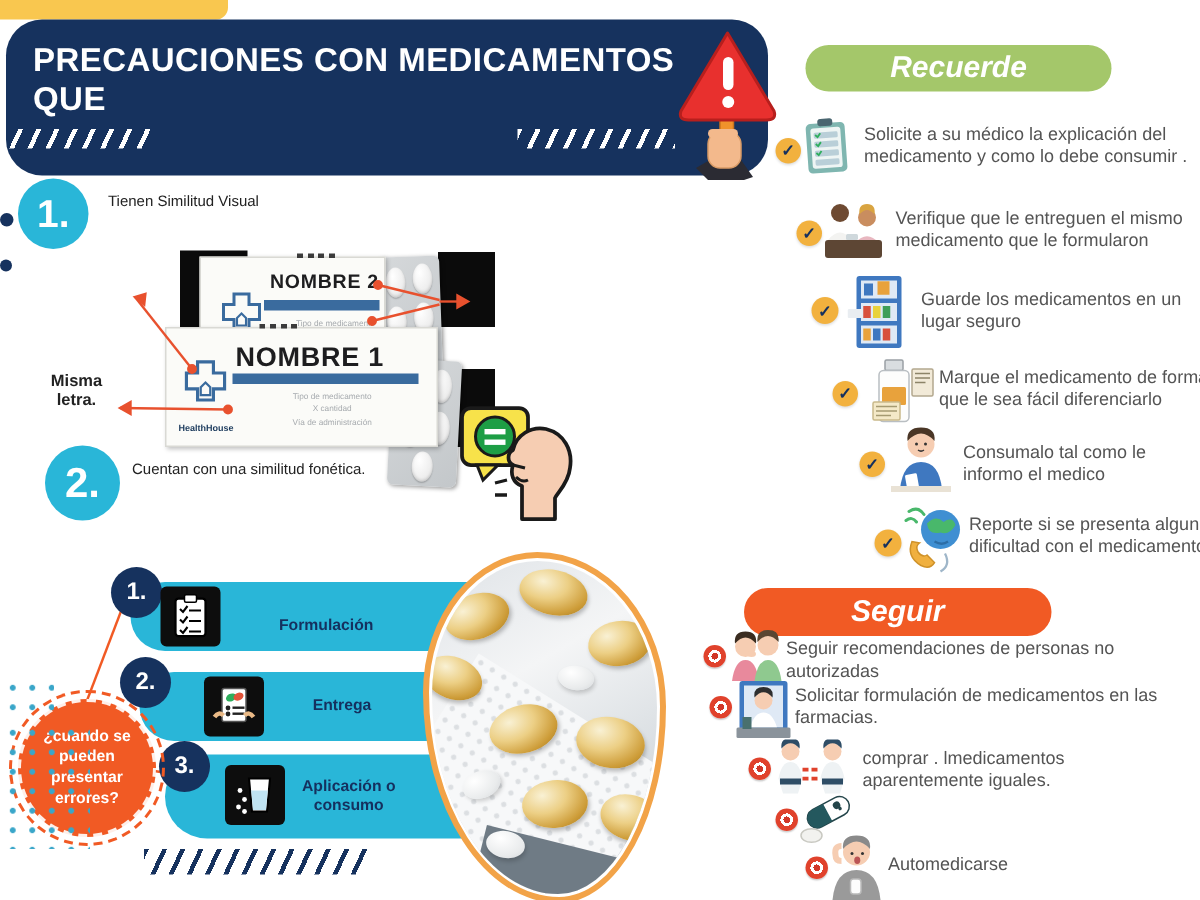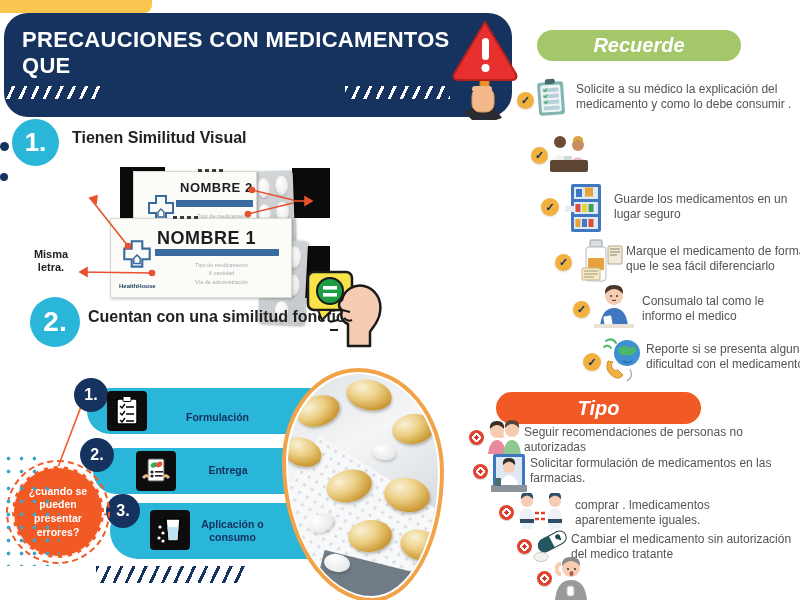--- a/index.html
+++ b/index.html
@@ -9,21 +9,21 @@
   .hatch-w{background:repeating-linear-gradient(115deg,#ffffff 0 3px,transparent 3px 11px)}
   .hatch-n{background:repeating-linear-gradient(115deg,#16325e 0 3px,transparent 3px 11px)}
   .dots-c{background-image:radial-gradient(#3aa6c9 1.7px,transparent 2.2px);background-size:13px 13px}
   .band{background:#16325e;border-radius:24px}
   .t1{color:#fff;font-weight:800;font-size:22px;letter-spacing:.3px}
   .cyanbox{background:#29b6d8;border-radius:9px;display:flex;align-items:center;justify-content:center}
   .t2{color:#fff;font-weight:800;font-size:19.5px;letter-spacing:.3px}
   .pillbtn{border-radius:16px;display:flex;align-items:center;justify-content:center;color:#fff;font-style:italic;font-weight:700;font-size:20px}
   .numc{background:#29b6d8;border-radius:50%;color:#fff;font-weight:800;display:flex;align-items:center;justify-content:center}
   .numn{background:#16325e;border-radius:50%;color:#fff;font-weight:800;display:flex;align-items:center;justify-content:center;font-size:16px}
-  .sect{color:#222;font-weight:700;font-size:16px}
+  .sect{color:#222;font-weight:400;font-size:10px}
   .r-check{background:#f2b13e;border-radius:50%;color:#15305e;font-weight:800;display:flex;align-items:center;justify-content:center;font-size:11px;box-shadow:0 1px 2px rgba(0,0,0,.15)}
   .e-target{border-radius:50%;background:radial-gradient(circle at 50% 50%,#d13728 0 2.2px,#ffffff 2.2px 4.2px,#e0422c 4.2px 7.5px);box-shadow:0 1px 1px rgba(0,0,0,.2)}
   .r-text,.e-text{color:#545454;font-size:12px;line-height:1.22}
   .cyanbar{background:#29b6d8;border-radius:28px}
   .blackbox{background:#0d0d0d;border-radius:4px;display:flex;align-items:center;justify-content:center}
   .barlab{color:#15305e;font-weight:800;font-size:10.5px;text-align:center;line-height:1.25}
   .medbox{background:#fbfbf8;border:1px solid #d9d9d4;box-shadow:1px 1px 3px rgba(0,0,0,.25)}
   .nombre{font-weight:800;color:#1d1d1f;font-size:13px;letter-spacing:.5px}
   .bluebar{background:#3a6b9e;height:7px}
   .brand{font-weight:700;color:#1b3a5c;font-size:6px}
@@ -250,20 +250,21 @@
   <div class="abs r-check" style="left:531px;top:147px;width:17px;height:17px">✓</div>
   <svg class="abs" style="left:546px;top:130px" width="46" height="46" viewBox="0 0 46 46">
     <circle cx="14" cy="12" r="6" fill="#6e4a32"></circle>
     <path d="M6 30 q8 -10 16 0 Z" fill="#f3f3f1"></path>
     <circle cx="32" cy="15" r="6" fill="#c98d5f"></circle>
     <path d="M27 13 q5 -6 10 0 q1 -7 -5 -7 q-6 0 -5 7Z" fill="#d9a441"></path>
     <path d="M24 32 q8 -9 16 0 Z" fill="#e8b7c0"></path>
     <rect x="4" y="30" width="38" height="12" rx="2" fill="#5d4634"></rect>
     <rect x="18" y="26" width="8" height="4" rx="1" fill="#cfd8dc"></rect>
   </svg>
+  <div class="abs r-text" style="left:597px;top:138px;width:200px">Verifique que le entreguen el mismo  medicamento que le formularon</div>
 
   <div class="abs r-check" style="left:541px;top:198px;width:18px;height:18px">✓</div>
   <svg class="abs" style="left:565px;top:182px" width="42" height="52" viewBox="0 0 42 52">
     <rect x="6" y="2" width="30" height="48" rx="2" fill="#3f78c0"></rect>
     <rect x="9" y="5" width="24" height="12" fill="#dfe9f5"></rect>
     <rect x="11" y="7" width="6" height="8" fill="#3f78c0"></rect>
       <rect x="20" y="5.5" width="8" height="9" fill="#e8a23c"></rect>
     <rect x="9" y="20" width="24" height="12" fill="#dfe9f5"></rect>
     <rect x="10.5" y="22" width="5" height="8" fill="#d8503c"></rect>
       <rect x="17" y="22" width="5" height="8" fill="#e8d23c"></rect>
@@ -305,21 +306,21 @@
   <svg class="abs" style="left:600px;top:335px" width="46" height="50" viewBox="0 0 46 50">
     <path d="M6 6 q6 -4 10 2 M4 12 q4 -3 7 1" stroke="#49b86b" stroke-width="2" fill="none" stroke-linecap="round"></path>
     <circle cx="27" cy="18" r="13" fill="#3f8fd2"></circle>
     <path d="M18 14 q6 -6 11 -1 q6 -4 8 2 q-4 7 -10 5 q-8 2 -9 -6Z" fill="#49b86b"></path>
     <path d="M23 26 q5 3 9 0" stroke="#2d6ea6" stroke-width="1.5" fill="none"></path>
     <path d="M8 26 q-4 10 6 16 q6 3 9 -2 l-5 -5 q-3 2 -6 -2 q-2 -4 1 -6 Z" fill="#f0b03f" stroke="#cf922a" stroke-width="1"></path>
     <path d="M30 34 q4 8 -3 12" stroke="#9fb6c9" stroke-width="1.5" fill="none"></path>
   </svg>
   <div class="abs r-text" style="left:646px;top:342px;width:165px">Reporte si se presenta alguna dificultad con el medicamento</div>
 
-  <div class="abs pillbtn" style="left:496px;top:392px;width:205px;height:32px;background:#f15a24">Tipo</div>
+  <div class="abs pillbtn" style="left:496px;top:392px;width:205px;height:32px;background:#f15a24">Seguir</div>
 
   <div class="abs e-target" style="left:469px;top:430px;width:15px;height:15px"></div>
   <svg class="abs" style="left:486px;top:420px" width="36" height="36" viewBox="0 0 36 36">
     <circle cx="11" cy="11" r="7" fill="#f6cdb2"></circle>
       <path d="M4 9 q7 -8 14 0 q1 -8 -7 -8 q-8 0 -7 8Z" fill="#3a2c20"></path>
     <circle cx="26" cy="10" r="7" fill="#f6cdb2"></circle>
       <path d="M19 8 q7 -8 14 0 q1 -8 -7 -8 q-8 0 -7 8Z" fill="#5a4632"></path>
     <path d="M2 34 q2 -14 9 -14 q7 0 9 14Z" fill="#e8899c"></path>
     <path d="M17 34 q2 -14 9 -14 q7 0 9 14Z" fill="#8fc98f"></path>
     <ellipse cx="15" cy="16" rx="3" ry="2" fill="#f6cdb2"></ellipse>
@@ -355,27 +356,27 @@
   <div class="abs e-target" style="left:517px;top:539px;width:15px;height:15px"></div>
   <svg class="abs" style="left:533px;top:527px" width="38" height="38" viewBox="0 0 38 38">
     <g transform="rotate(-28 19 14)">
       <rect x="4" y="8" width="30" height="13" rx="6.5" fill="#ffffff" stroke="#24454a" stroke-width="1"></rect>
       <path d="M4 14.5 a6.5 6.5 0 0 1 6.5 -6.5 h8 v13 h-8 a6.5 6.5 0 0 1 -6.5 -6.5Z" fill="#24585e"></path>
       <circle cx="26" cy="13" r="2.5" fill="#24454a"></circle>
         <circle cx="27" cy="16" r="1.2" fill="#24454a"></circle>
     </g>
     <ellipse cx="8" cy="30" rx="7" ry="4.5" fill="#f2f2ef" stroke="#c9c9c2"></ellipse>
   </svg>
-  <div class="abs e-text" style="left:571px;top:532px;width:230px">Cambiar  el medicamento sin autorización del medico tratante</div>
 
   <div class="abs e-target" style="left:537px;top:571px;width:15px;height:15px"></div>
   <svg class="abs" style="left:549px;top:554px" width="42" height="46" viewBox="0 0 42 46">
     <circle cx="22" cy="14" r="9" fill="#f6cdb2"></circle>
     <path d="M13 12 q9 -10 18 0 q1 -9 -9 -9 q-10 0 -9 9Z" fill="#8a8a8a"></path>
     <path d="M12 10 q-5 0 -4 6 q0 4 4 4" fill="none" stroke="#f6cdb2" stroke-width="4"></path>
     <circle cx="19" cy="15" r="1" fill="#333"></circle>
       <circle cx="26" cy="15" r="1" fill="#333"></circle>
     <ellipse cx="22.5" cy="19.5" rx="2" ry="2.5" fill="#b55"></ellipse>
     <path d="M6 46 q2 -20 16 -20 q14 0 16 20Z" fill="#9a9a9a"></path>
     <rect x="18" y="32" width="7" height="10" rx="2" fill="#fdfdfd" stroke="#bbb"></rect>
   </svg>
+  <div class="abs e-text" style="left:592px;top:569px;width:160px">Automedicarse</div>
 
 </div>
 
 </body></html>

